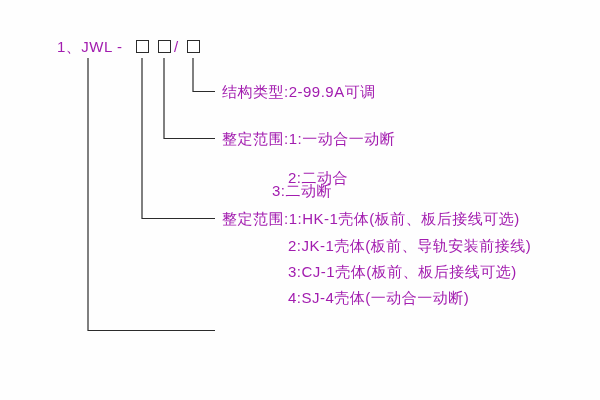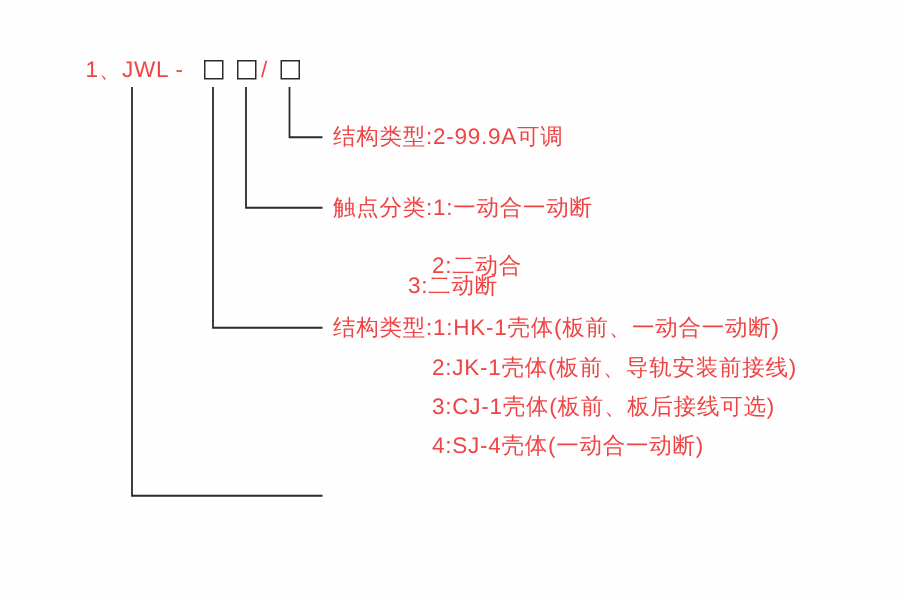--- a/index.html
+++ b/index.html
@@ -19,21 +19,21 @@
     background: #fefefe;
     overflow: hidden;
     color: #1c1c1c;
   }
   .txt {
     position: absolute;
     font-size: 15px;
     line-height: 17px;
     letter-spacing: 0.5px;
     white-space: nowrap;
-    color: #ef4444;
+    color: #a21caf;
   }
   .box {
     position: absolute;
     width: 11px;
     height: 11px;
     border: 1.5px solid #2b2b2b;
     background: #ffffff;
   }
   svg.lines {
     position: absolute;
@@ -61,23 +61,23 @@
   </svg>
 
   <div class="txt" style="left:57px;top:38px;">1、JWL -</div>
   <span class="box" style="left:136px;top:40px;"></span>
   <span class="box" style="left:158px;top:40px;"></span>
   <div class="txt" style="left:174px;top:38px;">/</div>
   <span class="box" style="left:187px;top:40px;"></span>
 
   <div class="txt" style="left:222px;top:83px;">结构类型:2-99.9A可调</div>
 
-  <div class="txt" style="left:222px;top:130px;">触点分类:1:一动合一动断</div>
+  <div class="txt" style="left:222px;top:130px;">整定范围:1:一动合一动断</div>
   <div class="txt" style="left:288px;top:156px;margin-top:13px;">2:二动合</div>
   <div class="txt" style="left:272px;top:182px;">3:二动断</div>
 
-  <div class="txt" style="left:222px;top:210px;">结构类型:1:HK-1壳体(板前、一动合一动断)</div>
+  <div class="txt" style="left:222px;top:210px;">整定范围:1:HK-1壳体(板前、板后接线可选)</div>
   <div class="txt" style="left:288px;top:237px;">2:JK-1壳体(板前、导轨安装前接线)</div>
   <div class="txt" style="left:288px;top:263px;text-align:right;">3:CJ-1壳体(板前、板后接线可选)</div>
   <div class="txt" style="left:288px;top:289px;">4:SJ-4壳体(一动合一动断)</div>
 
 
 </div>
 
 </body></html>

